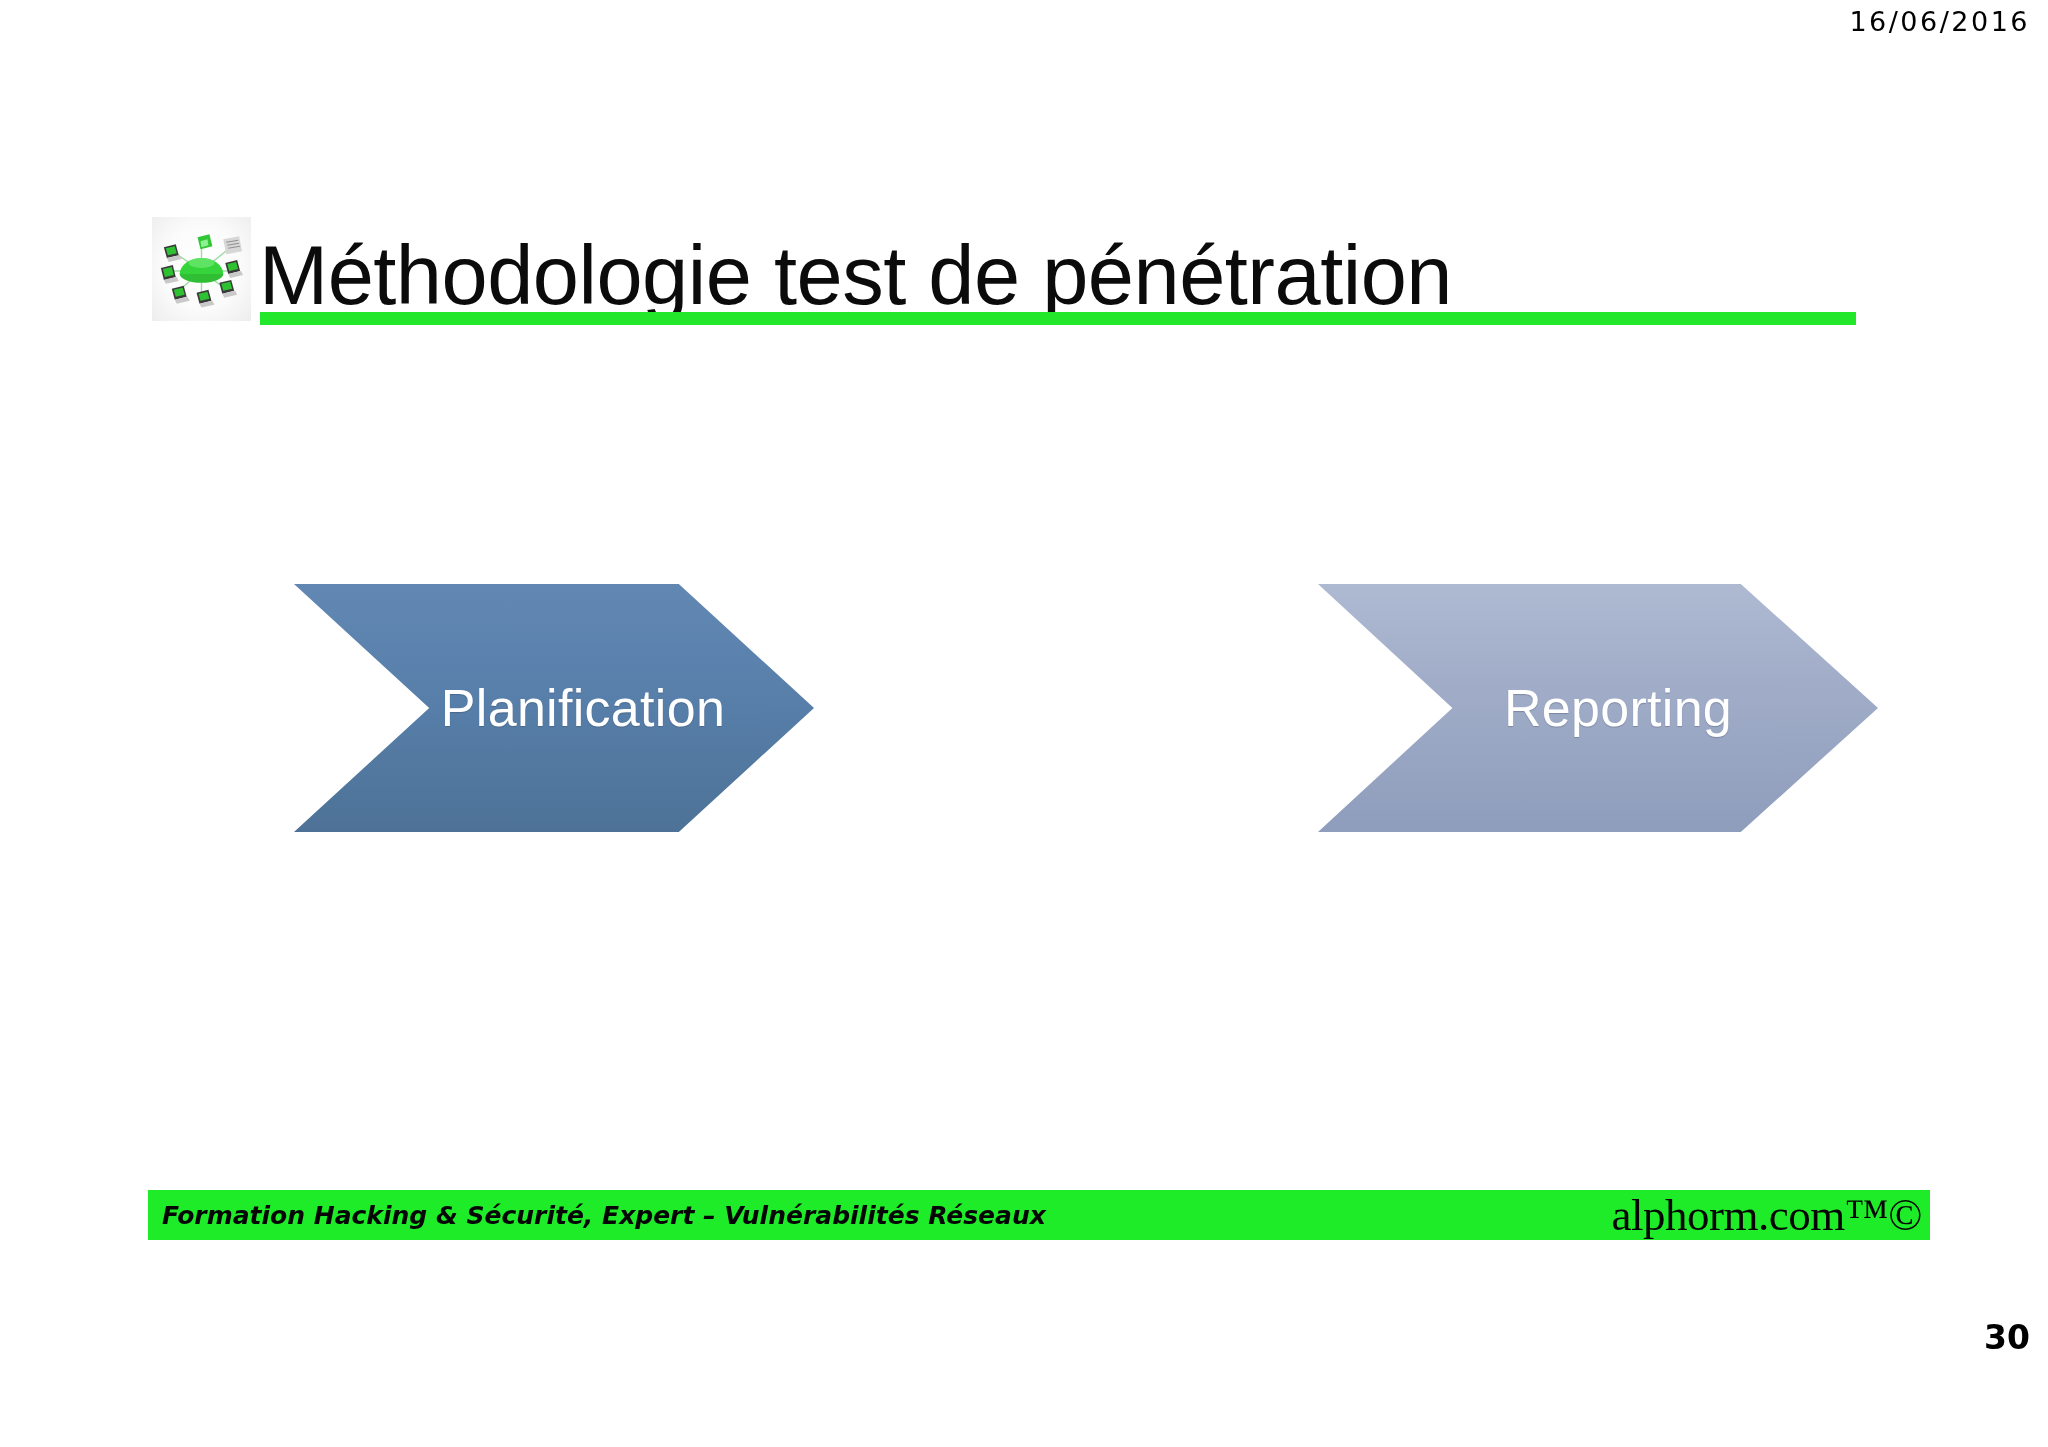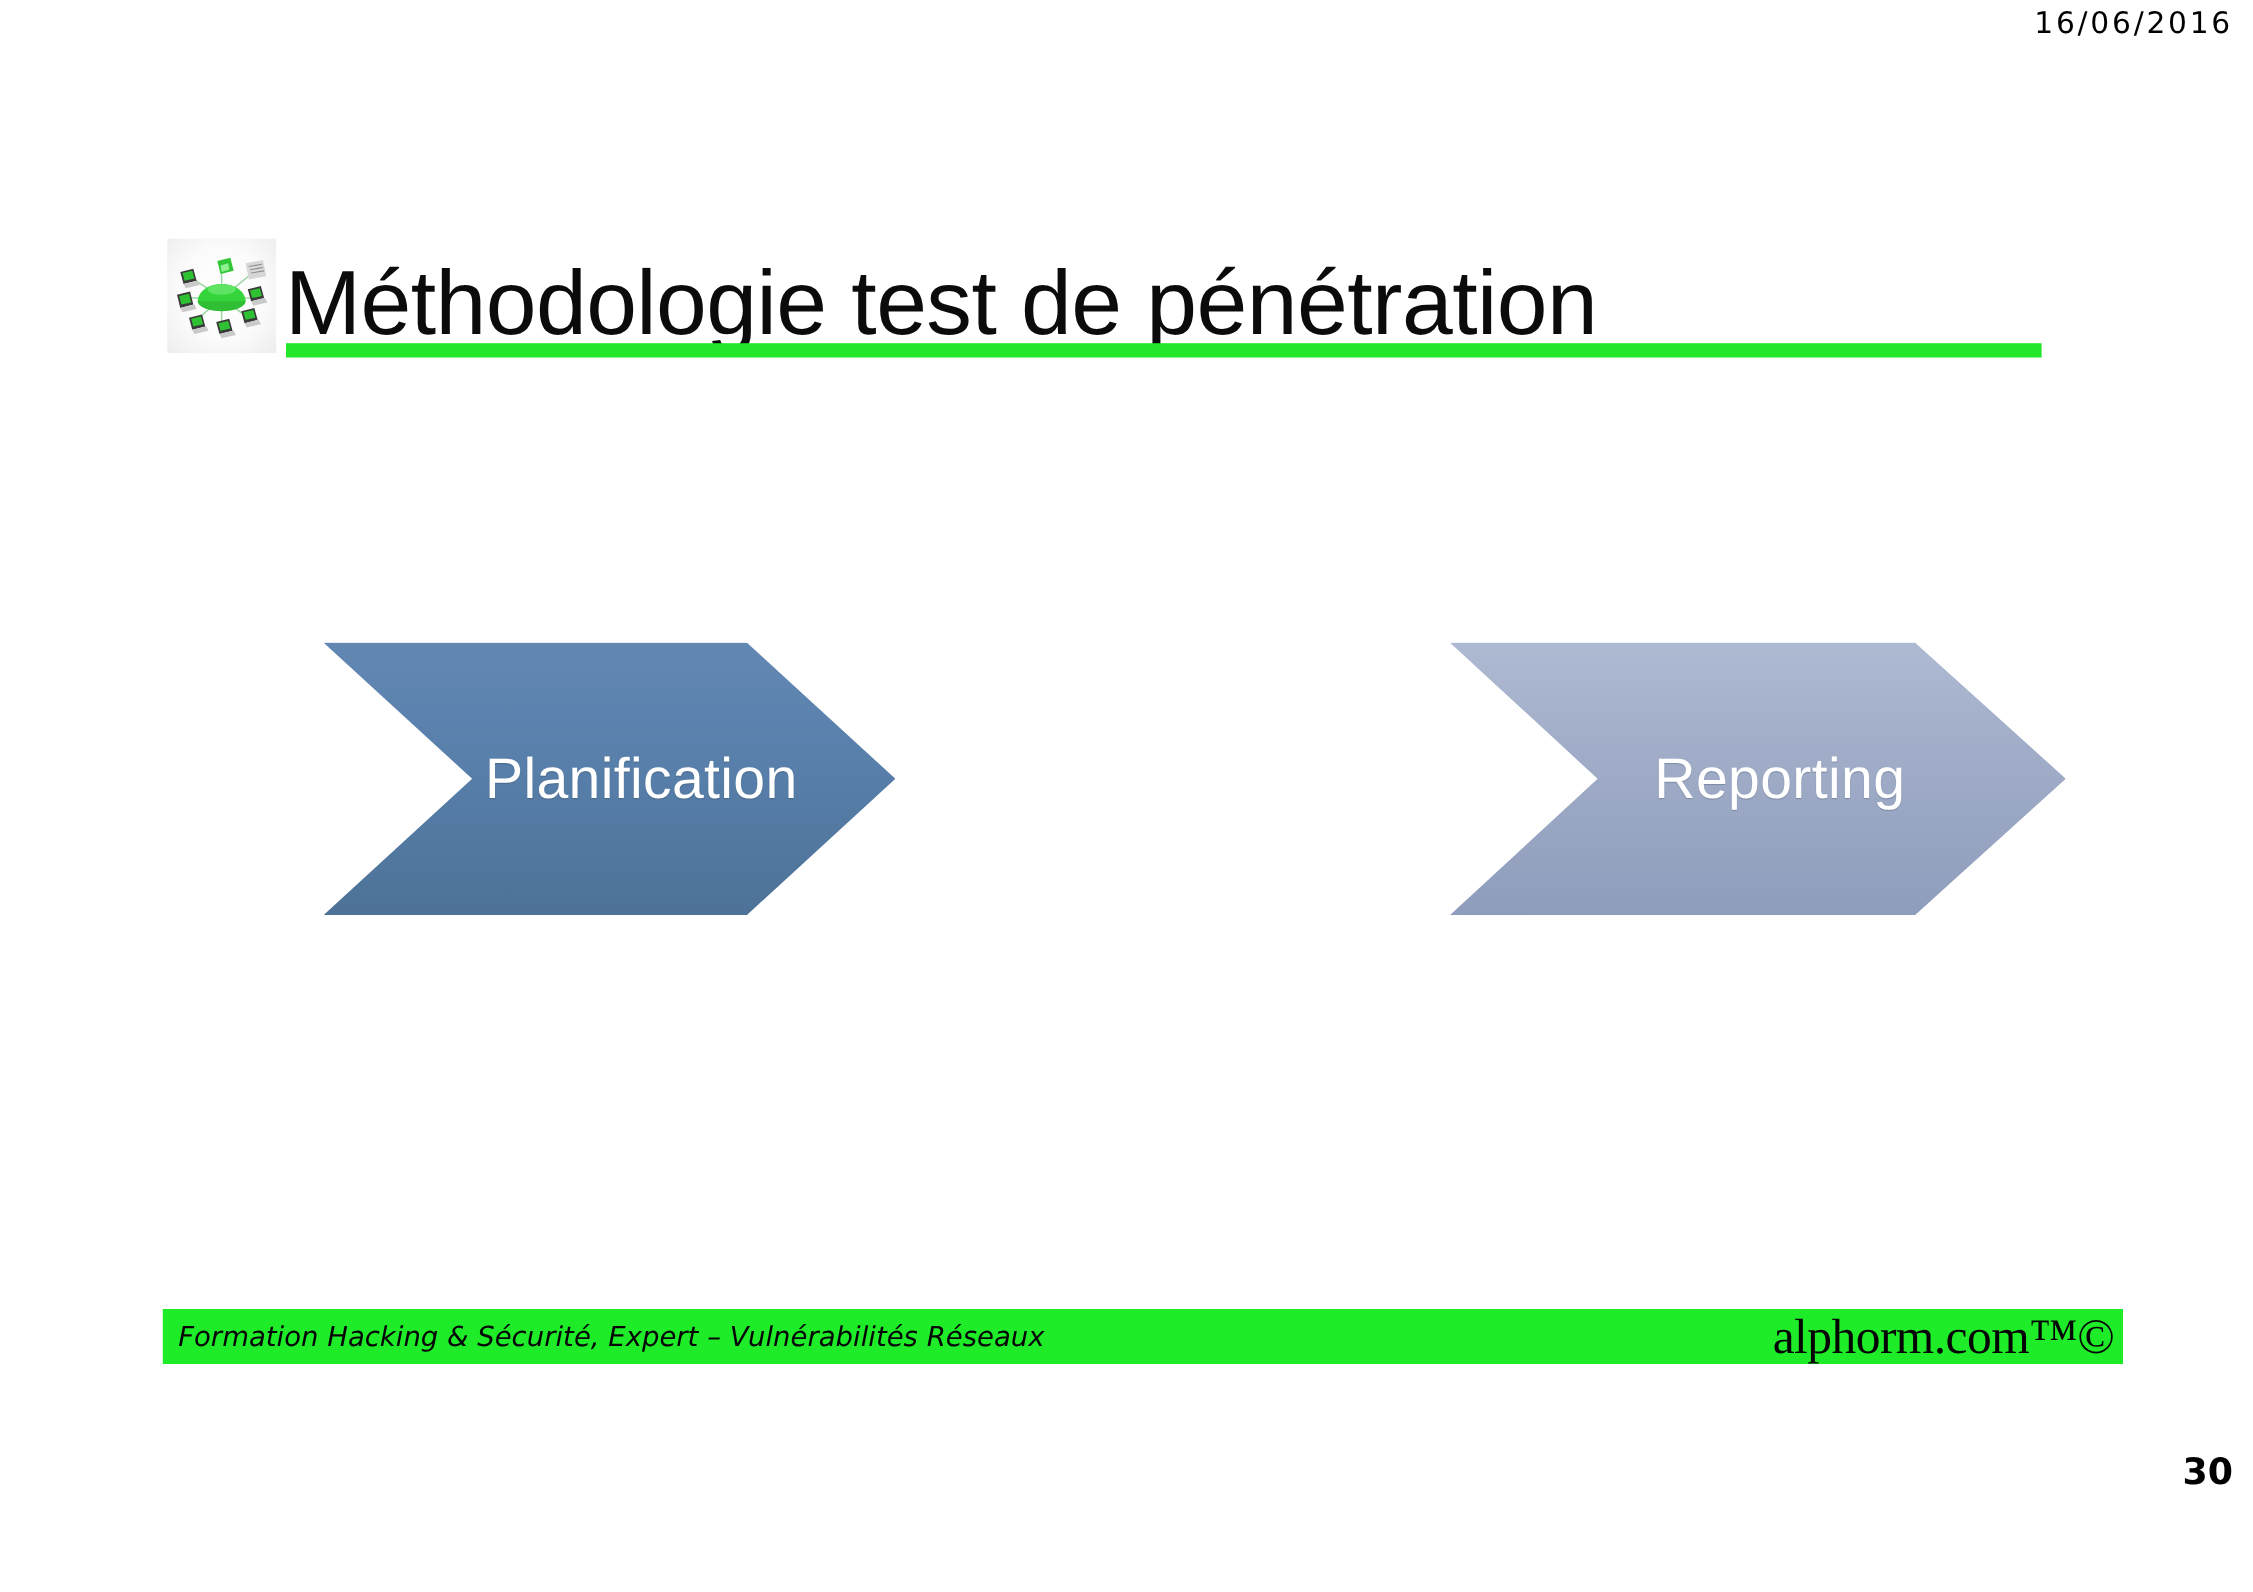--- a/index.html
+++ b/index.html
@@ -135,21 +135,21 @@
     height: 50px;
     background: #1eec28;
   }
   .footer-left {
     position: absolute;
     left: 14px;
     top: 50%;
     transform: translateY(-50%);
     font-family: "DejaVu Sans", sans-serif;
     font-size: 25px;
-    font-weight: normal;
+    font-weight: bold;
     font-style: italic;
     color: #060606;
     white-space: nowrap;
   }
   .footer-brand {
     position: absolute;
     right: 8px;
     top: 50%;
     transform: translateY(-50%);
     font-family: Liberation Serif, serif;

